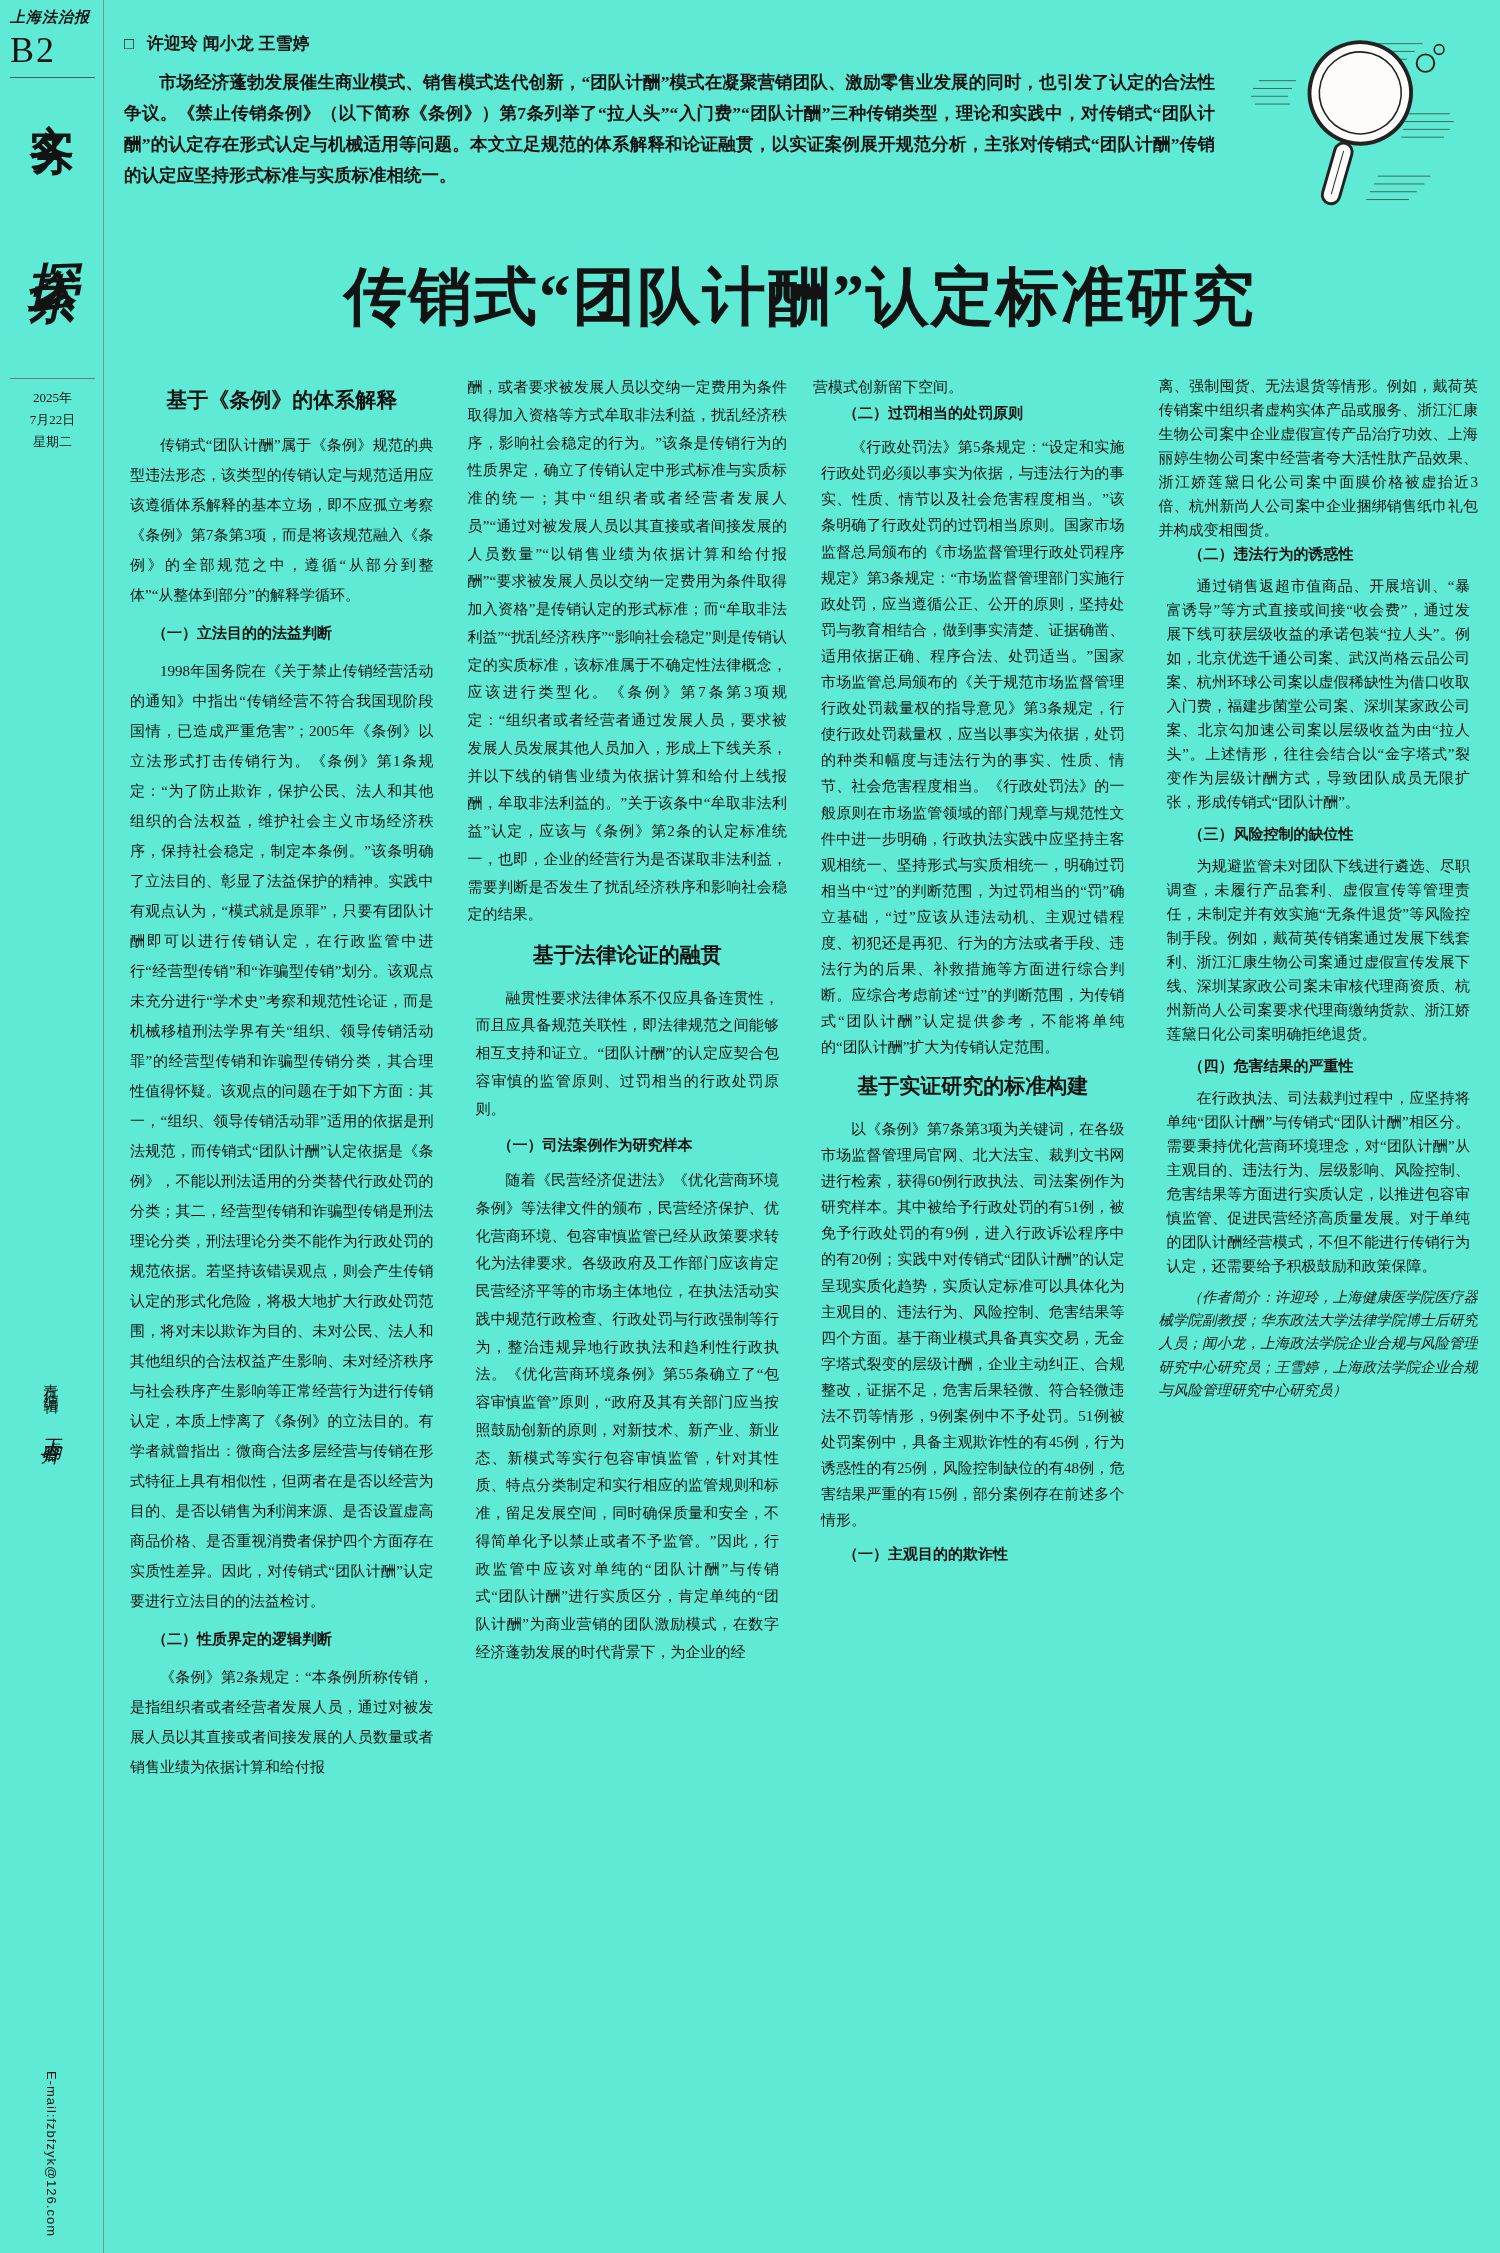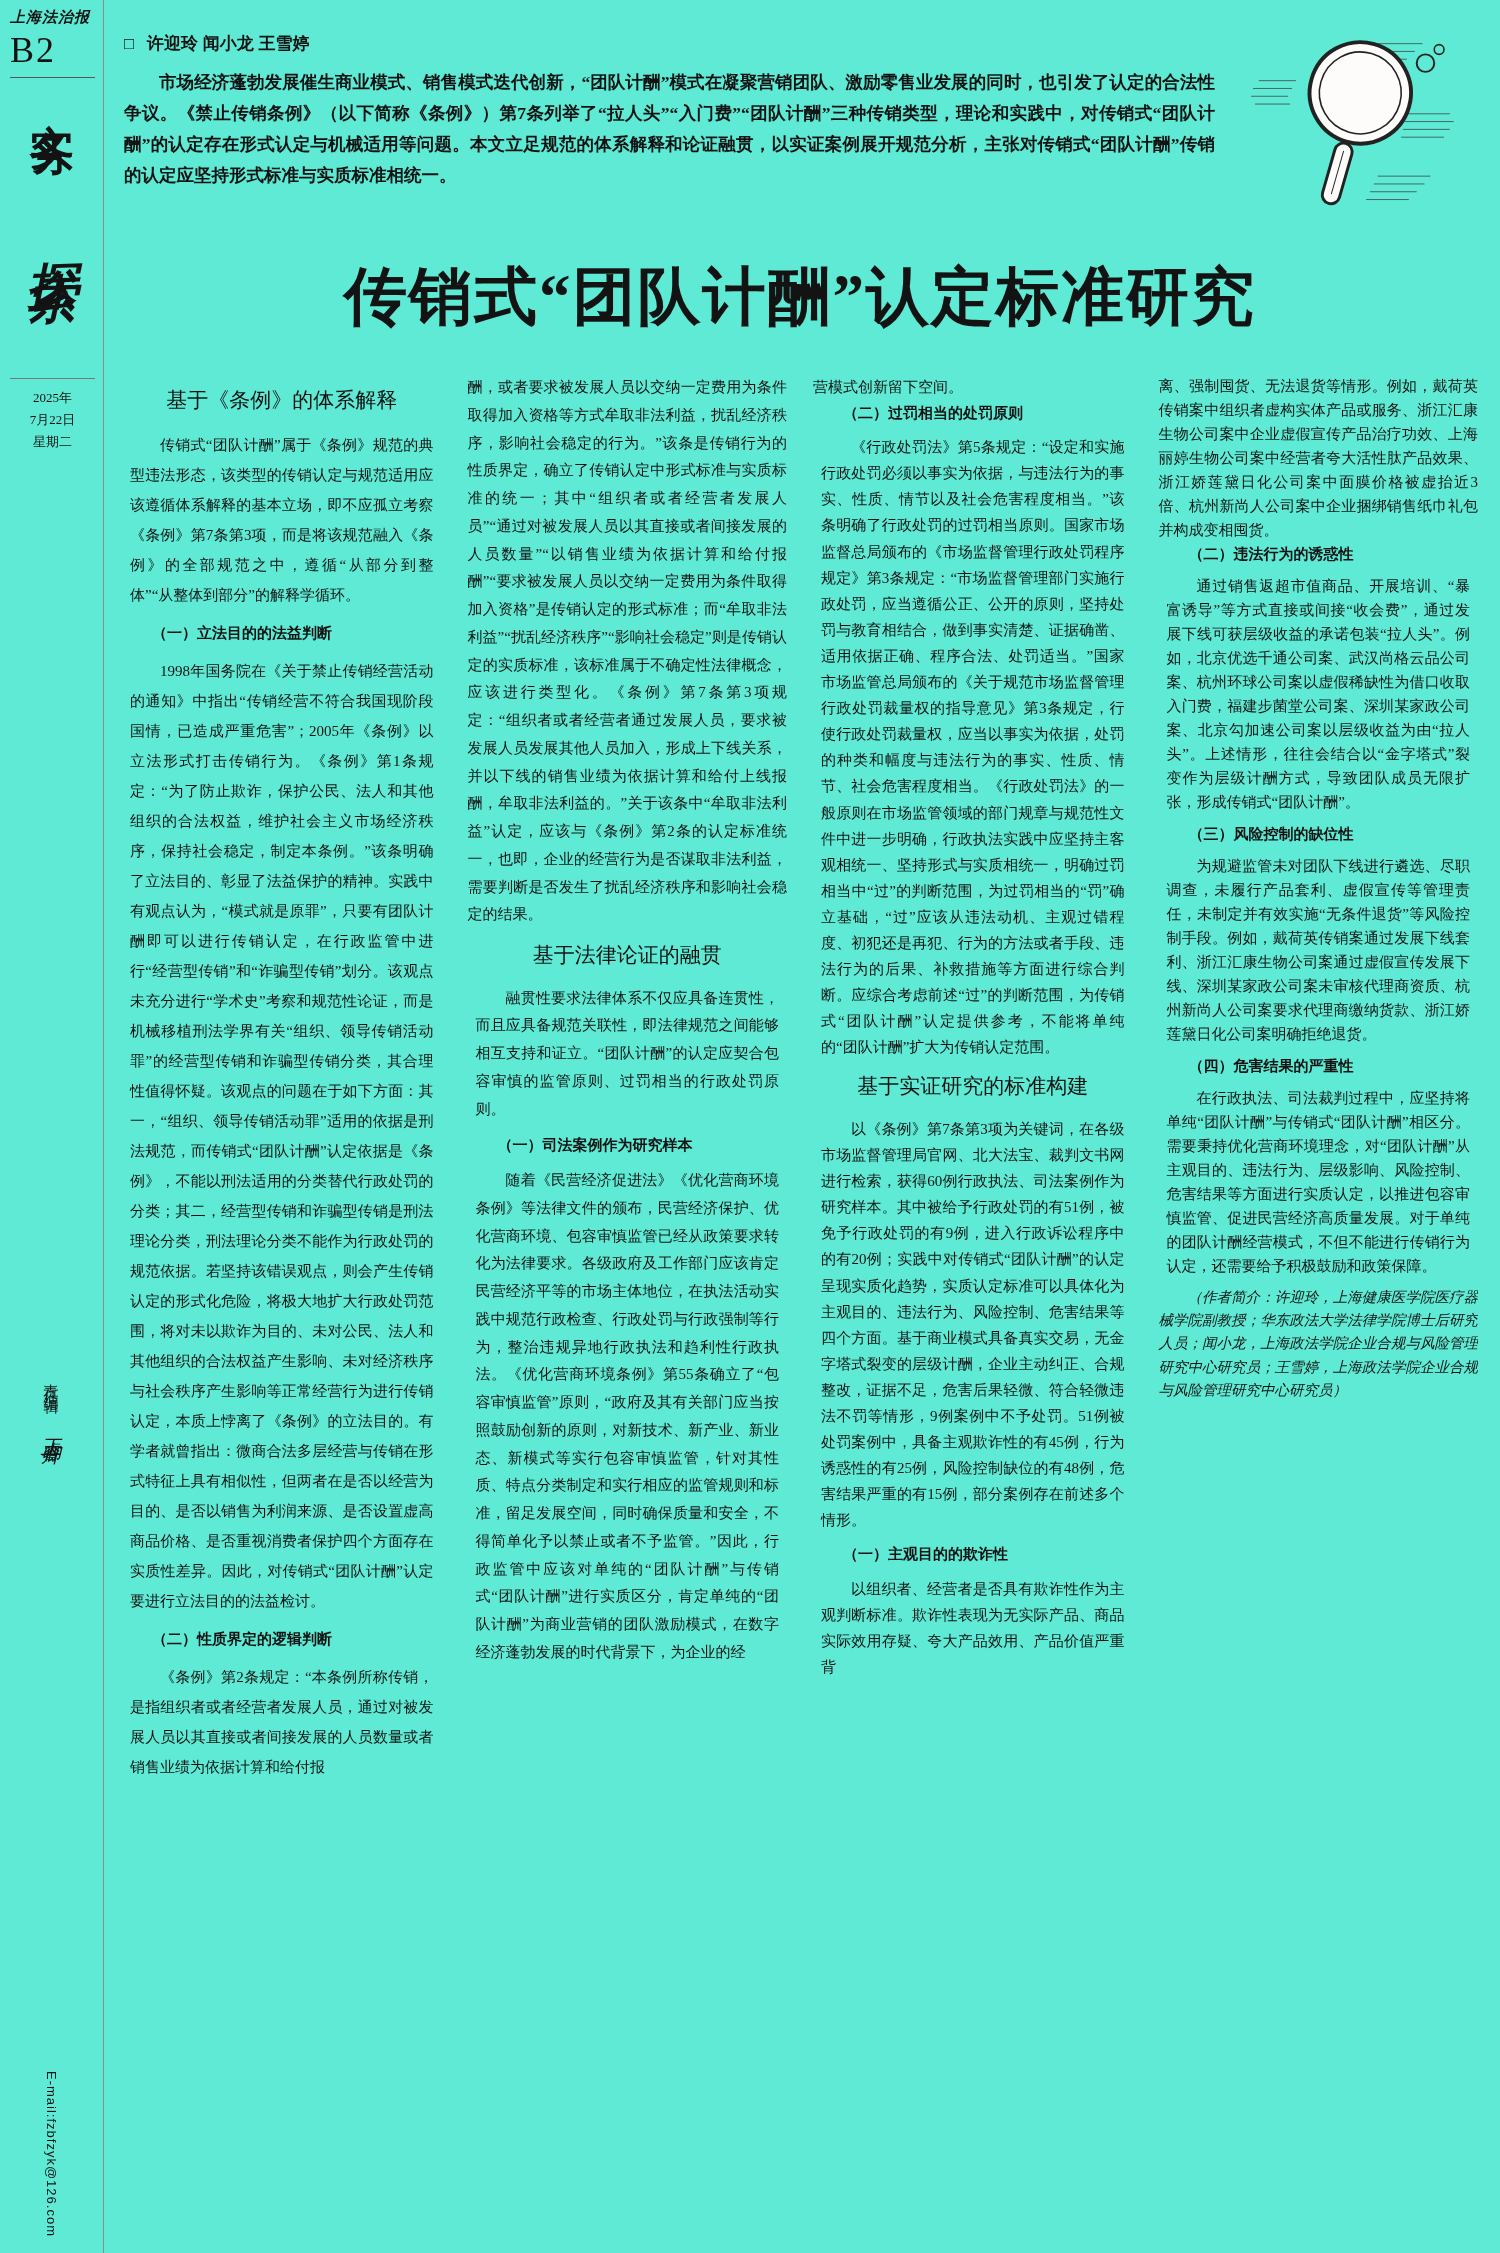--- a/index.html
+++ b/index.html
@@ -60,21 +60,21 @@
     font-family:"Liberation Serif","DejaVu Serif",serif;
   }
 
   .columns{display:flex;gap:26px;height:1858px;overflow:hidden;text-align:justify;}
   .col{flex:1;min-width:0;font-size:15px;}
   .col1{line-height:2.0;}
   .col2{line-height:1.85;}
   .col3{line-height:1.74;}
   .col4{line-height:1.6;}
   .blk-h2{
-    font-size:21px;font-weight:400;text-align:center;margin:10px 0 14px 0;line-height:1.5;
+    font-size:21px;font-weight:700;text-align:center;margin:10px 0 14px 0;line-height:1.5;
     font-family:"Liberation Sans","DejaVu Sans",sans-serif;
   }
   .blk-sub{font-weight:700;text-indent:2em;margin:0;font-family:"Liberation Sans","DejaVu Sans",sans-serif;font-size:15px;}
   .blk-p{text-indent:2em;margin:8px;}
   .blk-pc{text-indent:0;margin:0;}
   .blk-bio{text-indent:2em;margin:7px 0 0 0;font-style:italic;font-size:14.5px;}
 </style>
 </head>
 <body>
 
@@ -157,21 +157,20 @@
           <p class="blk-sub">（一）司法案例作为研究样本</p>
           <p class="blk-p">随着《民营经济促进法》《优化营商环境条例》等法律文件的颁布，民营经济保护、优化营商环境、包容审慎监管已经从政策要求转化为法律要求。各级政府及工作部门应该肯定民营经济平等的市场主体地位，在执法活动实践中规范行政检查、行政处罚与行政强制等行为，整治违规异地行政执法和趋利性行政执法。《优化营商环境条例》第55条确立了“包容审慎监管”原则，“政府及其有关部门应当按照鼓励创新的原则，对新技术、新产业、新业态、新模式等实行包容审慎监管，针对其性质、特点分类制定和实行相应的监管规则和标准，留足发展空间，同时确保质量和安全，不得简单化予以禁止或者不予监管。”因此，行政监管中应该对单纯的“团队计酬”与传销式“团队计酬”进行实质区分，肯定单纯的“团队计酬”为商业营销的团队激励模式，在数字经济蓬勃发展的时代背景下，为企业的经</p>
         </div>
         <div class="col col3">
           <p class="blk-pc">营模式创新留下空间。</p>
           <p class="blk-sub">（二）过罚相当的处罚原则</p>
           <p class="blk-p">《行政处罚法》第5条规定：“设定和实施行政处罚必须以事实为依据，与违法行为的事实、性质、情节以及社会危害程度相当。”该条明确了行政处罚的过罚相当原则。国家市场监督总局颁布的《市场监督管理行政处罚程序规定》第3条规定：“市场监督管理部门实施行政处罚，应当遵循公正、公开的原则，坚持处罚与教育相结合，做到事实清楚、证据确凿、适用依据正确、程序合法、处罚适当。”国家市场监管总局颁布的《关于规范市场监督管理行政处罚裁量权的指导意见》第3条规定，行使行政处罚裁量权，应当以事实为依据，处罚的种类和幅度与违法行为的事实、性质、情节、社会危害程度相当。《行政处罚法》的一般原则在市场监管领域的部门规章与规范性文件中进一步明确，行政执法实践中应坚持主客观相统一、坚持形式与实质相统一，明确过罚相当中“过”的判断范围，为过罚相当的“罚”确立基础，“过”应该从违法动机、主观过错程度、初犯还是再犯、行为的方法或者手段、违法行为的后果、补救措施等方面进行综合判断。应综合考虑前述“过”的判断范围，为传销式“团队计酬”认定提供参考，不能将单纯的“团队计酬”扩大为传销认定范围。</p>
           <h2 class="blk-h2">基于实证研究的标准构建</h2>
           <p class="blk-p">以《条例》第7条第3项为关键词，在各级市场监督管理局官网、北大法宝、裁判文书网进行检索，获得60例行政执法、司法案例作为研究样本。其中被给予行政处罚的有51例，被免予行政处罚的有9例，进入行政诉讼程序中的有20例；实践中对传销式“团队计酬”的认定呈现实质化趋势，实质认定标准可以具体化为主观目的、违法行为、风险控制、危害结果等四个方面。基于商业模式具备真实交易，无金字塔式裂变的层级计酬，企业主动纠正、合规整改，证据不足，危害后果轻微、符合轻微违法不罚等情形，9例案例中不予处罚。51例被处罚案例中，具备主观欺诈性的有45例，行为诱惑性的有25例，风险控制缺位的有48例，危害结果严重的有15例，部分案例存在前述多个情形。</p>
           <p class="blk-sub">（一）主观目的的欺诈性</p>
-          <p class="blk-p">以组织者、经营者是否具有欺诈性作为主观判断标准。欺诈性表现为无实际产品、商品实际效用存疑、夸大产品效用、产品价值严重背</p>
         </div>
         <div class="col col4">
           <p class="blk-pc">离、强制囤货、无法退货等情形。例如，戴荷英传销案中组织者虚构实体产品或服务、浙江汇康生物公司案中企业虚假宣传产品治疗功效、上海丽婷生物公司案中经营者夸大活性肽产品效果、浙江娇莲黛日化公司案中面膜价格被虚抬近3倍、杭州新尚人公司案中企业捆绑销售纸巾礼包并构成变相囤货。</p>
           <p class="blk-sub">（二）违法行为的诱惑性</p>
           <p class="blk-p">通过销售返超市值商品、开展培训、“暴富诱导”等方式直接或间接“收会费”，通过发展下线可获层级收益的承诺包装“拉人头”。例如，北京优选千通公司案、武汉尚格云品公司案、杭州环球公司案以虚假稀缺性为借口收取入门费，福建步菌堂公司案、深圳某家政公司案、北京勾加速公司案以层级收益为由“拉人头”。上述情形，往往会结合以“金字塔式”裂变作为层级计酬方式，导致团队成员无限扩张，形成传销式“团队计酬”。</p>
           <p class="blk-sub">（三）风险控制的缺位性</p>
           <p class="blk-p">为规避监管未对团队下线进行遴选、尽职调查，未履行产品套利、虚假宣传等管理责任，未制定并有效实施“无条件退货”等风险控制手段。例如，戴荷英传销案通过发展下线套利、浙江汇康生物公司案通过虚假宣传发展下线、深圳某家政公司案未审核代理商资质、杭州新尚人公司案要求代理商缴纳货款、浙江娇莲黛日化公司案明确拒绝退货。</p>
           <p class="blk-sub">（四）危害结果的严重性</p>
           <p class="blk-p">在行政执法、司法裁判过程中，应坚持将单纯“团队计酬”与传销式“团队计酬”相区分。需要秉持优化营商环境理念，对“团队计酬”从主观目的、违法行为、层级影响、风险控制、危害结果等方面进行实质认定，以推进包容审慎监管、促进民营经济高质量发展。对于单纯的团队计酬经营模式，不但不能进行传销行为认定，还需要给予积极鼓励和政策保障。</p>
           <p class="blk-bio">（作者简介：许迎玲，上海健康医学院医疗器械学院副教授；华东政法大学法律学院博士后研究人员；闻小龙，上海政法学院企业合规与风险管理研究中心研究员；王雪婷，上海政法学院企业合规与风险管理研究中心研究员）</p>

